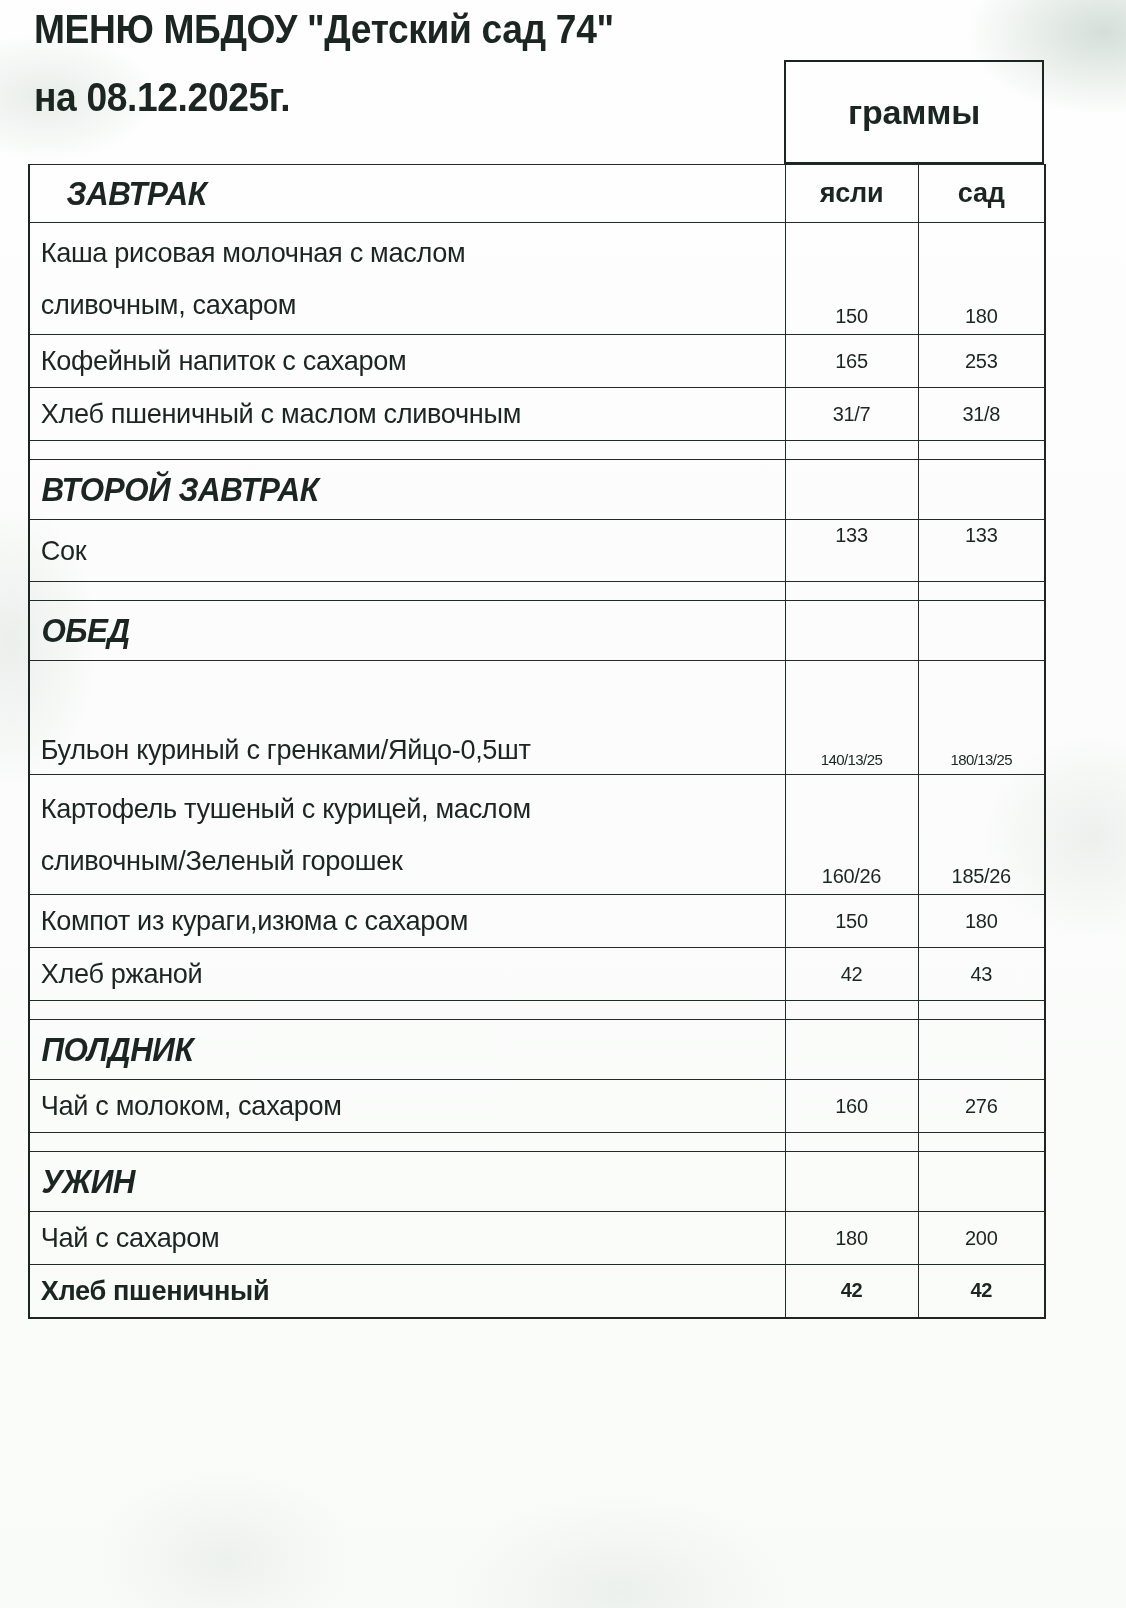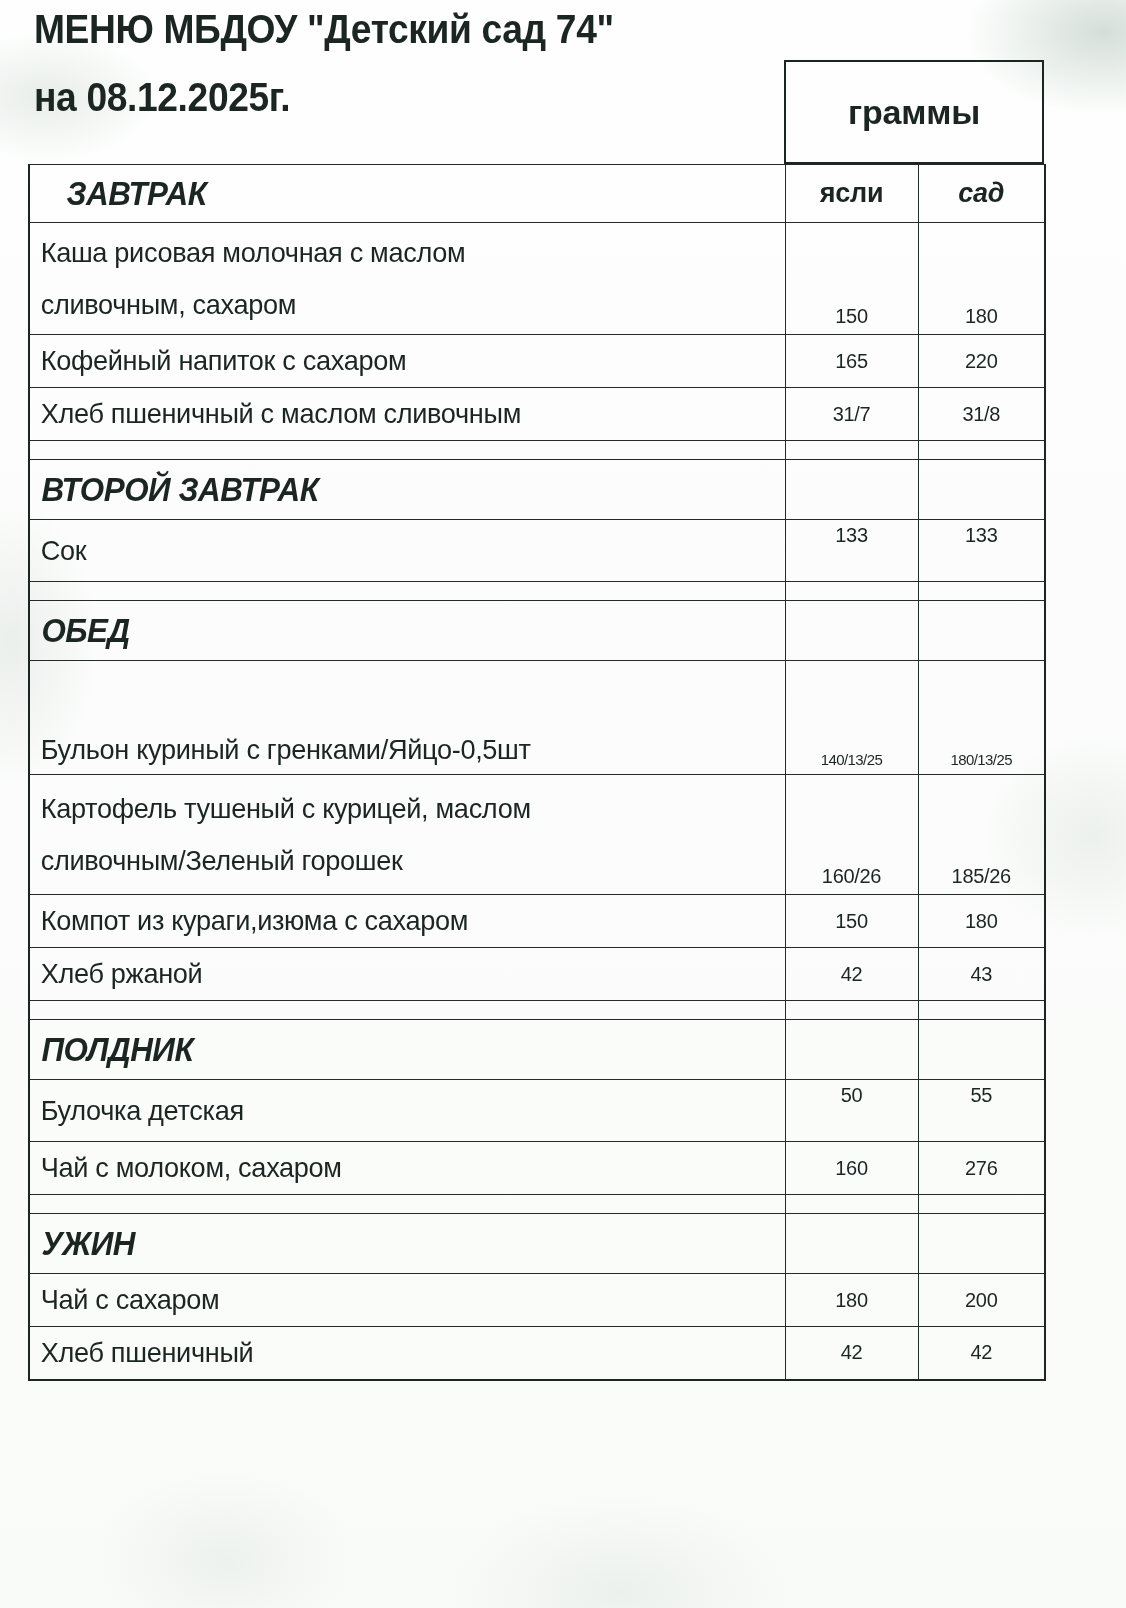--- a/index.html
+++ b/index.html
@@ -90,21 +90,21 @@
   col.c-dish  { width: 756px; }
   col.c-yasli { width: 133px; }
   col.c-sad   { width: 127px; }
 
   
   .subhead td {
     height: 58px;
     border-top: 2.5px solid #1b2622;
   }
   .subhead .dish-cell { border-left: 2.5px solid #1b2622; padding-left: 25px; }
-  .subhead .sad-cell  { border-right: 2.5px solid #1b2622; font-style: italic; }
+  .subhead .sad-cell  { border-right: 2.5px solid #1b2622; }
   .sub-label {
     font-size: 27px;
     font-weight: bold;
     text-align: center;
     letter-spacing: -0.2px;
   }
 
   
   .section-row td { height: 60px; }
   .section-row .dish-cell { border-left: 2.5px solid #1b2622; }
@@ -147,21 +147,21 @@
   .amount.compound { font-size: 15px; letter-spacing: -0.6px; }
 
   
   .h-tall  td { height: 112px; }
   .h-std   td { height: 53px; }
   .h-mid   td { height: 62px; }
   .h-xtall td { height: 120px; }
   .h-bulon td { height: 114px; }
 
   
-  tr.last-row td { border-bottom: 2.5px solid #1b2622; }
+  tr.last-row td { border-bottom: 2.5px solid #1b2622; font-weight: bold; }
 
   
   .amount.low  { vertical-align: bottom;  padding-bottom: 6px; }
   .amount.top  { vertical-align: top;     padding-top: 4px; }
 </style>
 </head>
 <body>
 
 <div class="header">
   <div class="title-line-1">МЕНЮ МБДОУ "Детский сад 74"</div>
@@ -199,21 +199,21 @@
       </td>
       <td class="yasli-cell amount low">150</td>
       <td class="sad-cell amount low">180</td>
     </tr>
 
     <tr class="dish-row h-std">
       <td class="dish-cell">
         <div class="dish-name">Кофейный напиток с сахаром</div>
       </td>
       <td class="yasli-cell amount">165</td>
-      <td class="sad-cell amount">220</td>
+      <td class="sad-cell amount">253</td>
     </tr>
 
     <tr class="dish-row h-std">
       <td class="dish-cell">
         <div class="dish-name">Хлеб пшеничный с маслом сливочным</div>
       </td>
       <td class="yasli-cell amount">31/7</td>
       <td class="sad-cell amount">31/8</td>
     </tr>
 
@@ -293,27 +293,20 @@
     </tr>
 
     <tr class="section-row">
       <td class="dish-cell">
         <div class="section-title">ПОЛДНИК</div>
       </td>
       <td class="yasli-cell"></td>
       <td class="sad-cell"></td>
     </tr>
 
-    <tr class="dish-row h-mid">
-      <td class="dish-cell">
-        <div class="dish-name">Булочка детская</div>
-      </td>
-      <td class="yasli-cell amount top">50</td>
-      <td class="sad-cell amount top">55</td>
-    </tr>
 
     <tr class="dish-row h-std">
       <td class="dish-cell">
         <div class="dish-name">Чай с молоком, сахаром</div>
       </td>
       <td class="yasli-cell amount">160</td>
       <td class="sad-cell amount">276</td>
     </tr>
 
     <tr class="spacer-row">

